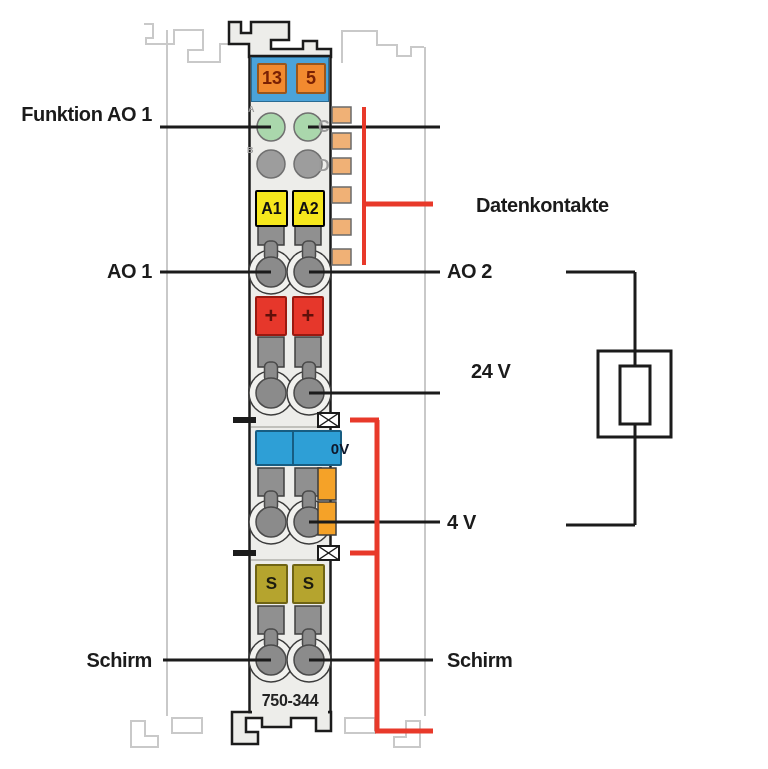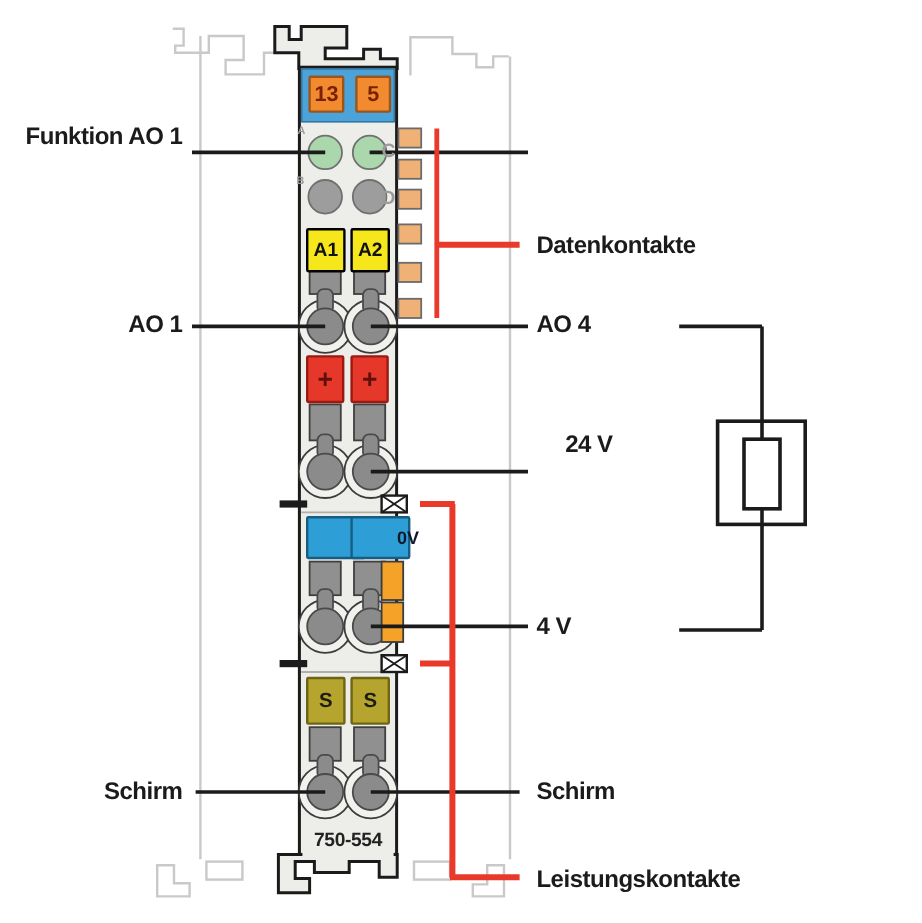--- a/index.html
+++ b/index.html
@@ -177,26 +177,25 @@
 
   <div class="blk red" style="left:255px;top:296px;width:32px;height:40px;">+</div>
   <div class="blk red" style="left:292px;top:296px;width:32px;height:40px;">+</div>
 
   <div class="blk blu" style="left:255px;top:430px;width:32px;height:36px;">0V</div>
   <div class="blk blu" style="left:292px;top:430px;width:32px;height:36px;">0V</div>
 
   <div class="blk olv" style="left:255px;top:564px;width:33px;height:40px;">S</div>
   <div class="blk olv" style="left:292px;top:564px;width:33px;height:40px;">S</div>
 
-  <div class="partnum">750-554</div>
+  <div class="partnum">750-344</div>
 
   <div class="lbl lbl-left" style="top:103px;">Funktion AO 1</div>
   <div class="lbl lbl-left" style="top:260px;">AO 1</div>
   <div class="lbl lbl-left" style="top:649px;">Schirm</div>
 
-  <div class="lbl lbl-right" style="top:194px;">Datenkontakte</div>
-  <div class="lbl lbl-right" style="top:260px;">AO 4</div>
+  <div class="lbl lbl-right" style="top:194px;margin-left:29px;">Datenkontakte</div>
+  <div class="lbl lbl-right" style="top:260px;">AO 2</div>
   <div class="lbl lbl-right" style="top:360px;margin-left:24px;">24 V</div>
   <div class="lbl lbl-right" style="top:511px;">4 V</div>
   <div class="lbl lbl-right" style="top:649px;">Schirm</div>
-  <div class="lbl lbl-right" style="top:722px;">Leistungskontakte</div>
 
 </div>
 
 </body></html>

